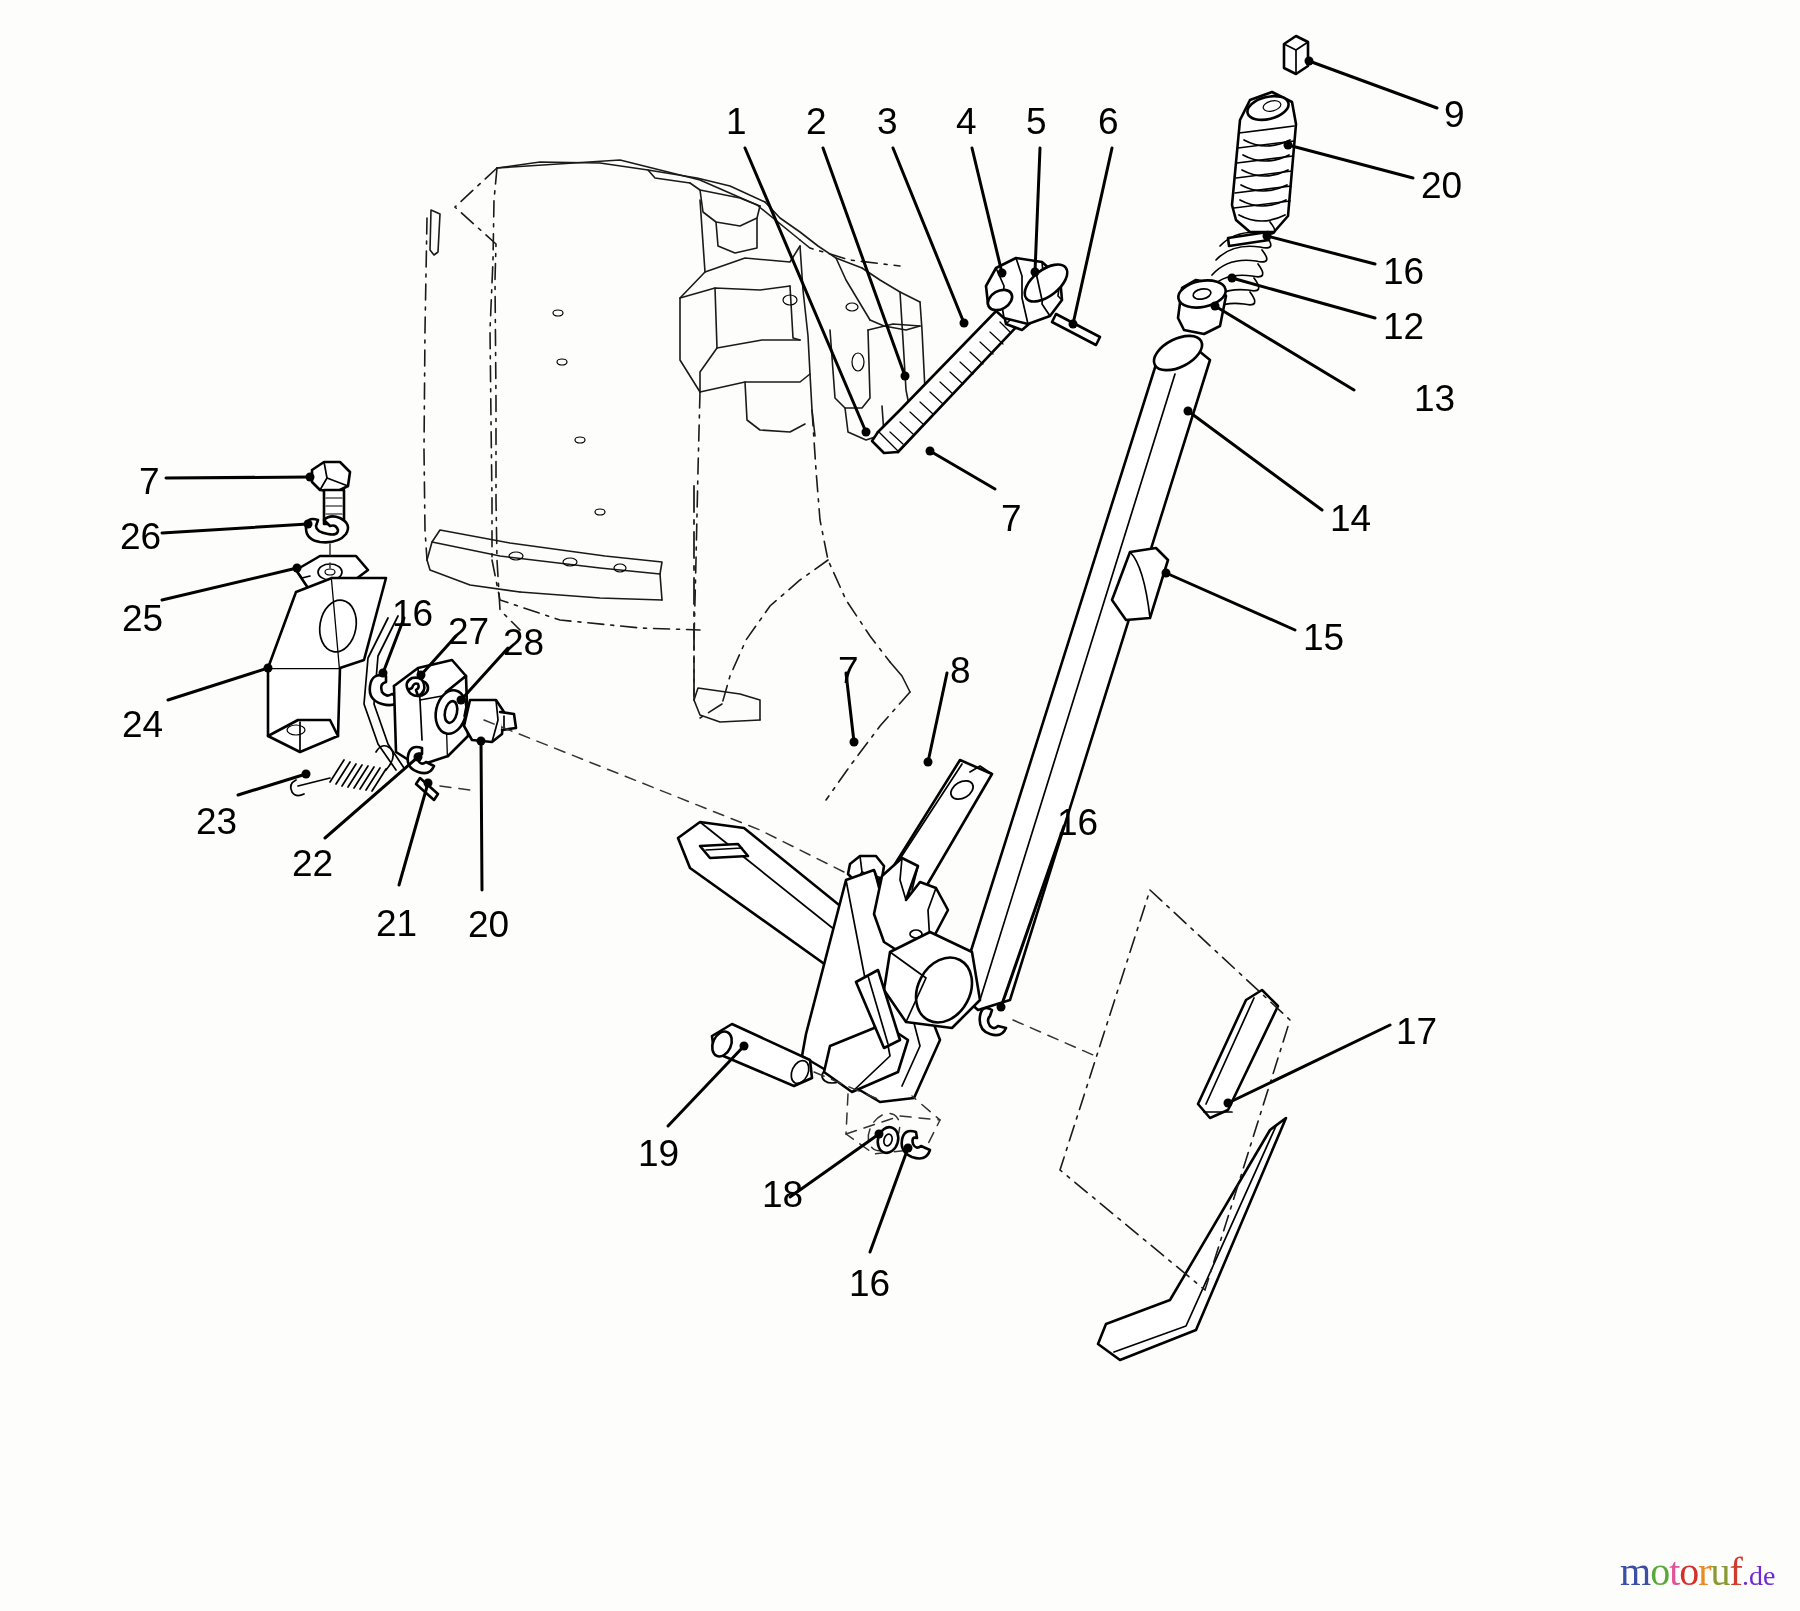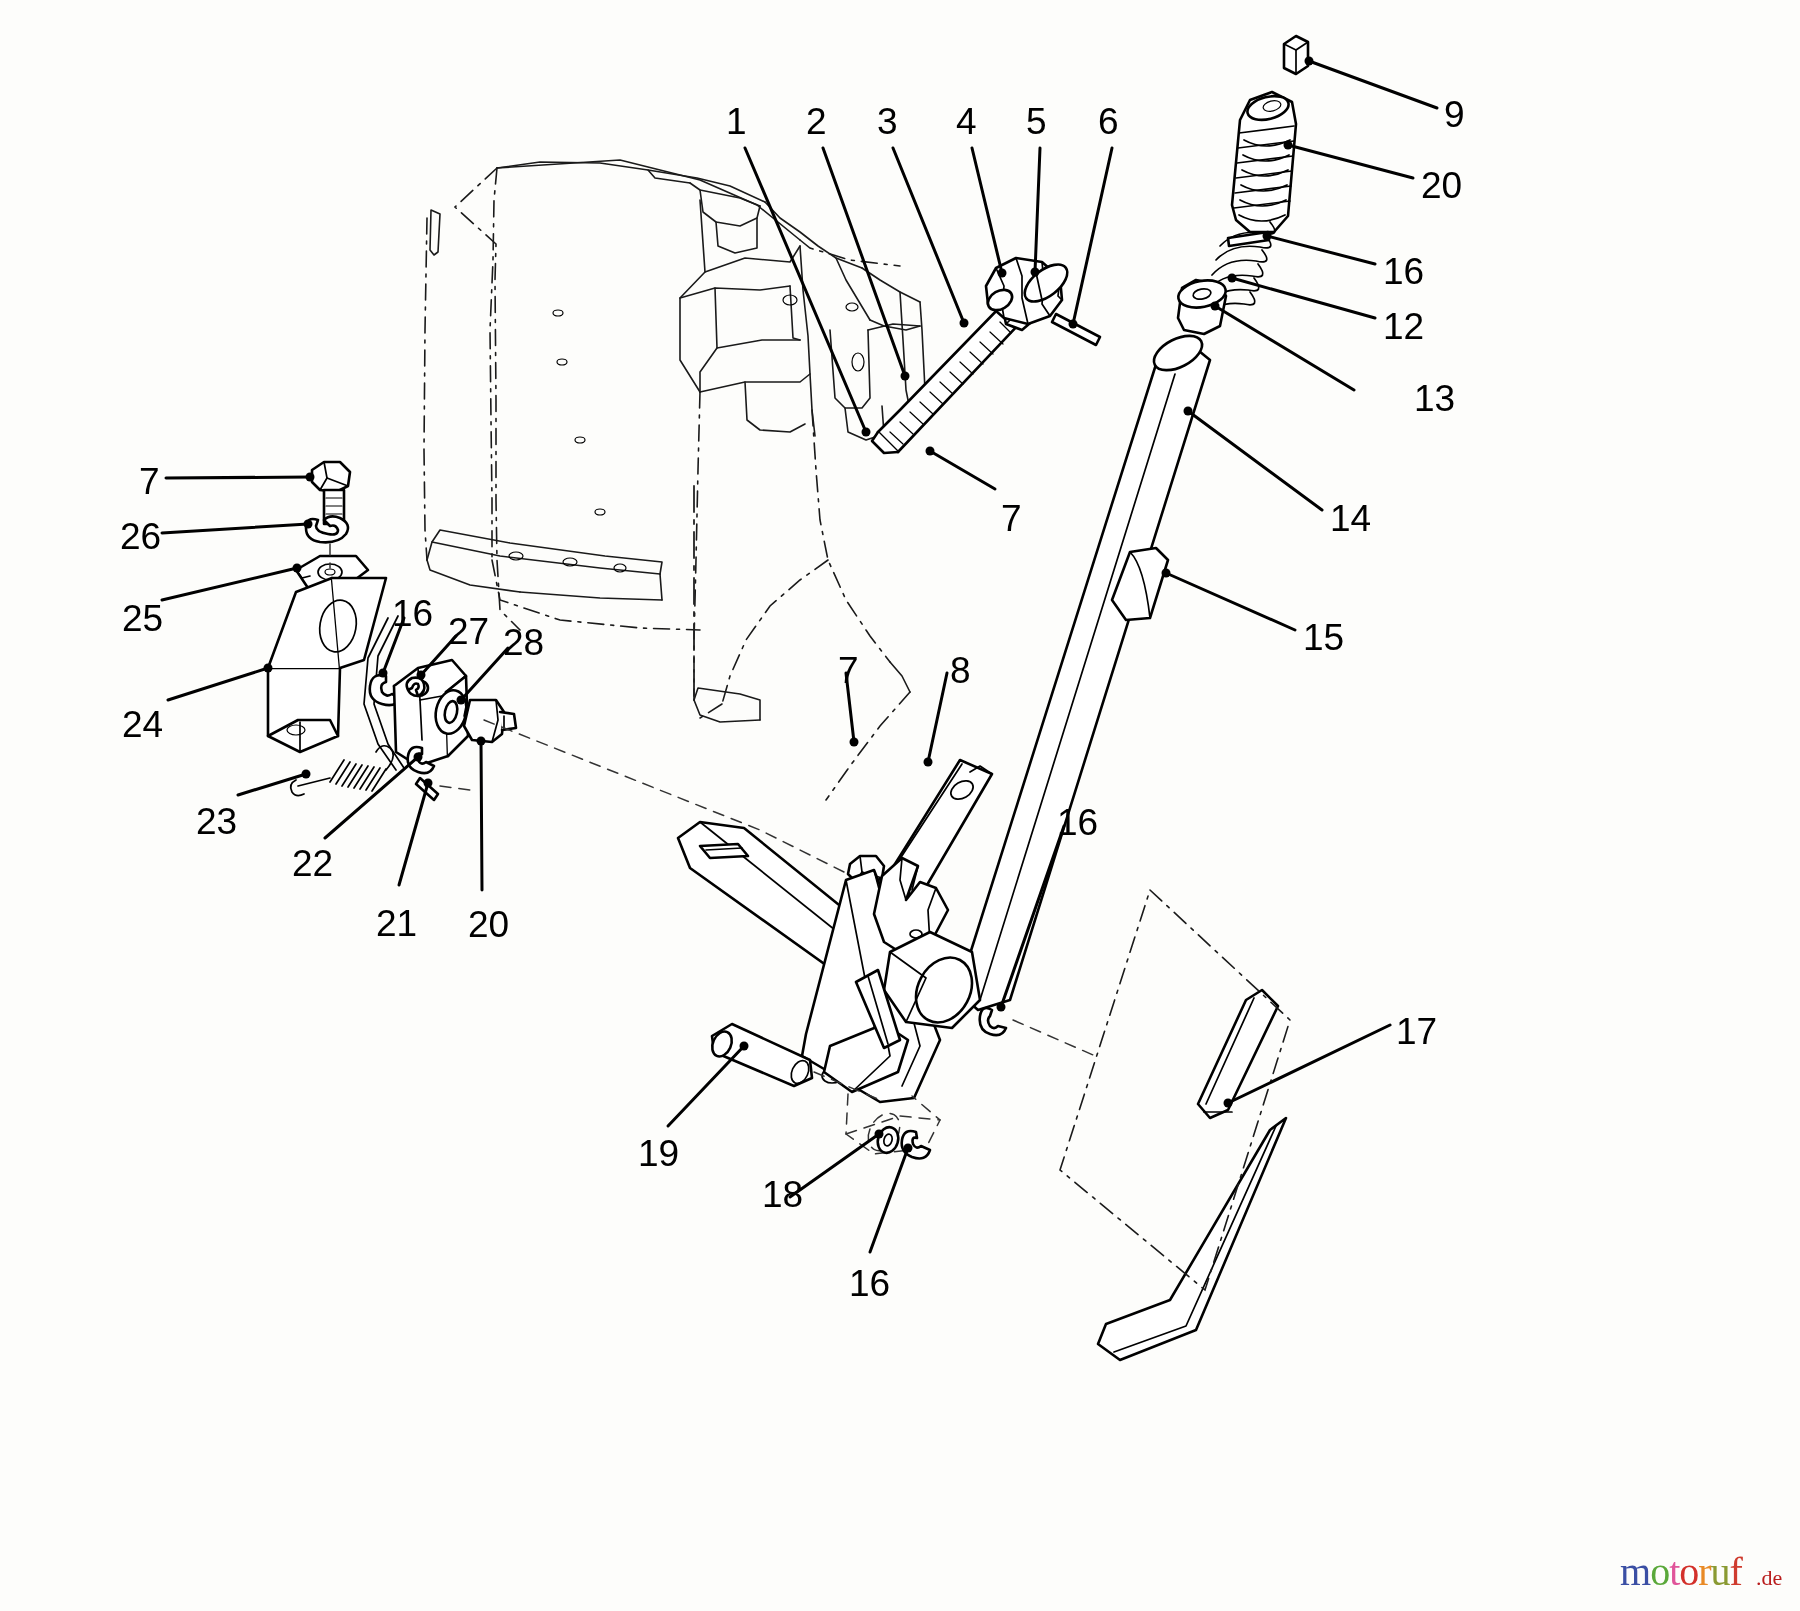--- a/index.html
+++ b/index.html
@@ -38,24 +38,23 @@
     left: 1620px;
     top: 1548px;
     font-family: "Liberation Serif", serif;
     font-size: 40px;
     letter-spacing: -1px;
     white-space: nowrap;
     user-select: none;
   }
   #watermark .wm-l { display: inline-block; }
   #watermark .wm-de {
-    font-size: 22px;
-    color: #b91c1c;
+    font-size: 28px;
+    color: #6d28d9;
     letter-spacing: 0px;
-    margin-left: 14px;
   }
   .leader { stroke: #000; stroke-width: 3; fill: none; stroke-linecap: round; }
   .leader-dot { fill: #000; }
   .part { stroke: #000; fill: #ffffff; stroke-width: 2.6; stroke-linejoin: round; stroke-linecap: round; }
   .part-thin { stroke: #000; fill: none; stroke-width: 1.7; stroke-linejoin: round; stroke-linecap: round; }
   .part-hair { stroke: #000; fill: none; stroke-width: 1.2; stroke-linecap: round; }
   .chassis { stroke: #1a1a1a; fill: none; stroke-width: 1.6; stroke-linejoin: round; stroke-linecap: round; }
   .chassis-dash { stroke: #1a1a1a; fill: none; stroke-width: 1.6; stroke-dasharray: 16 7 3 7; stroke-linecap: round; }
   .hidden-dash { stroke: #333; fill: none; stroke-width: 1.5; stroke-dasharray: 11 8; stroke-linecap: round; }
   .axis-dash { stroke: #222; fill: none; stroke-width: 1.8; stroke-dasharray: 26 8 4 8; stroke-linecap: round; }

